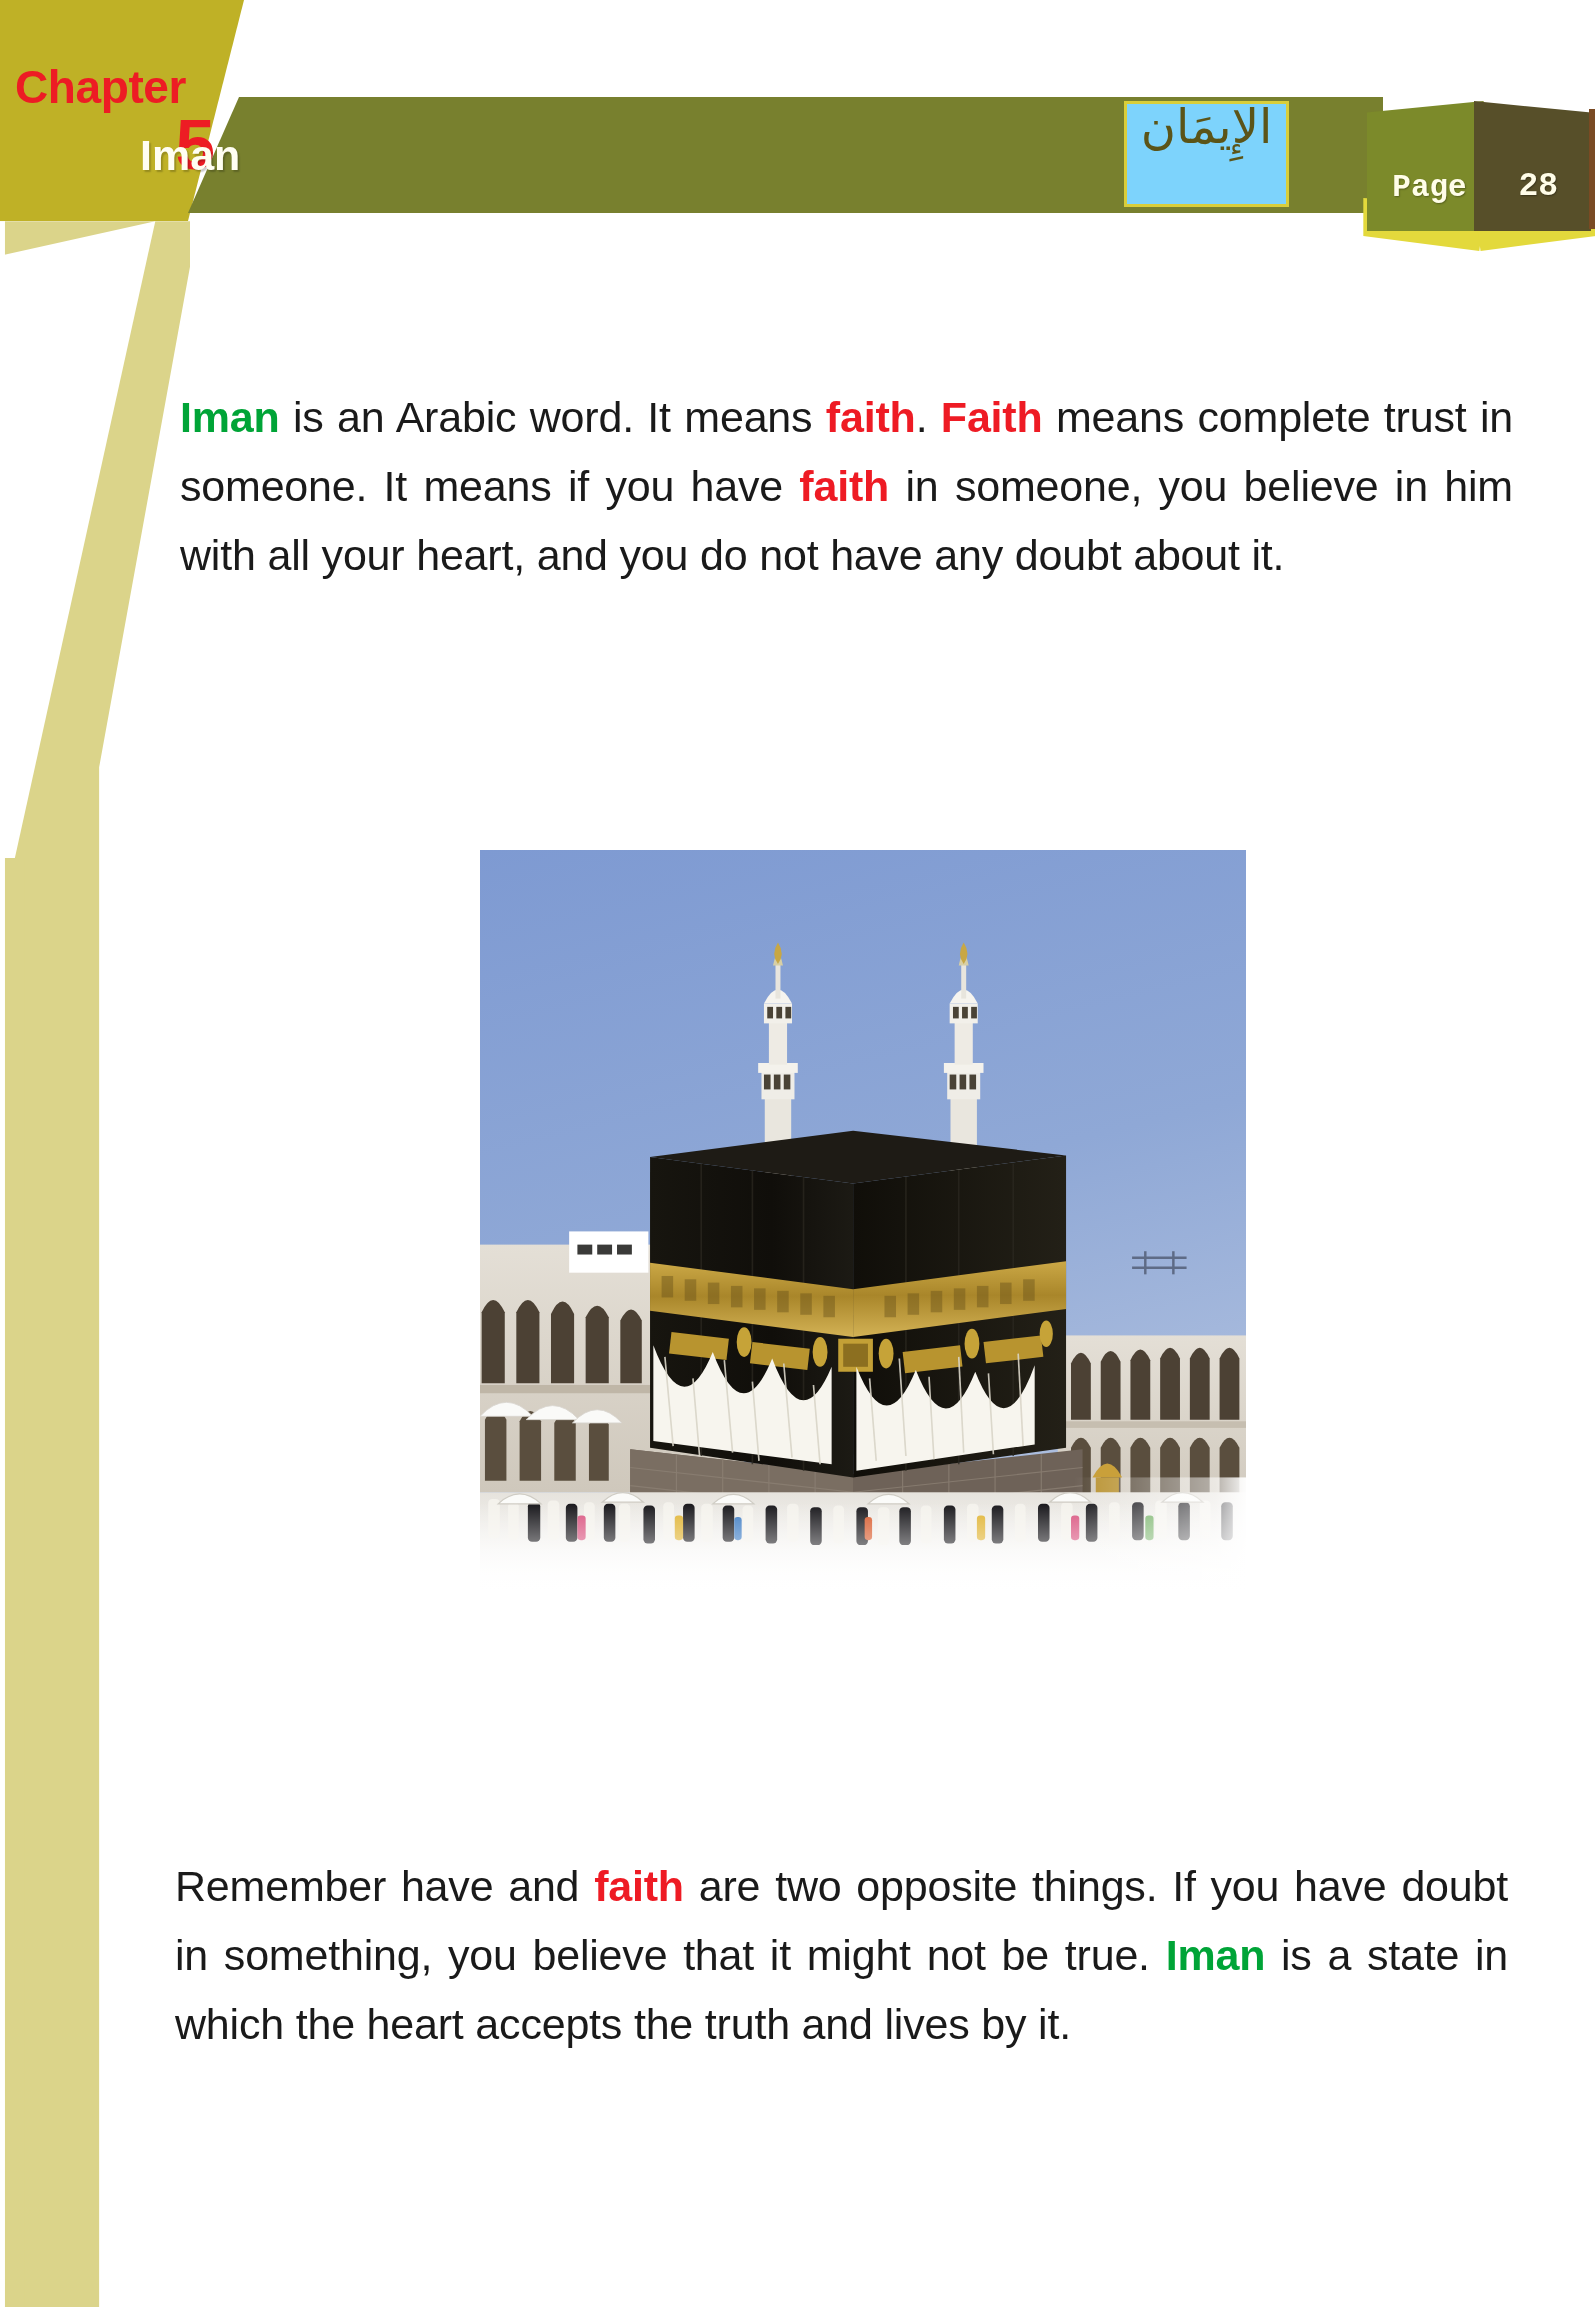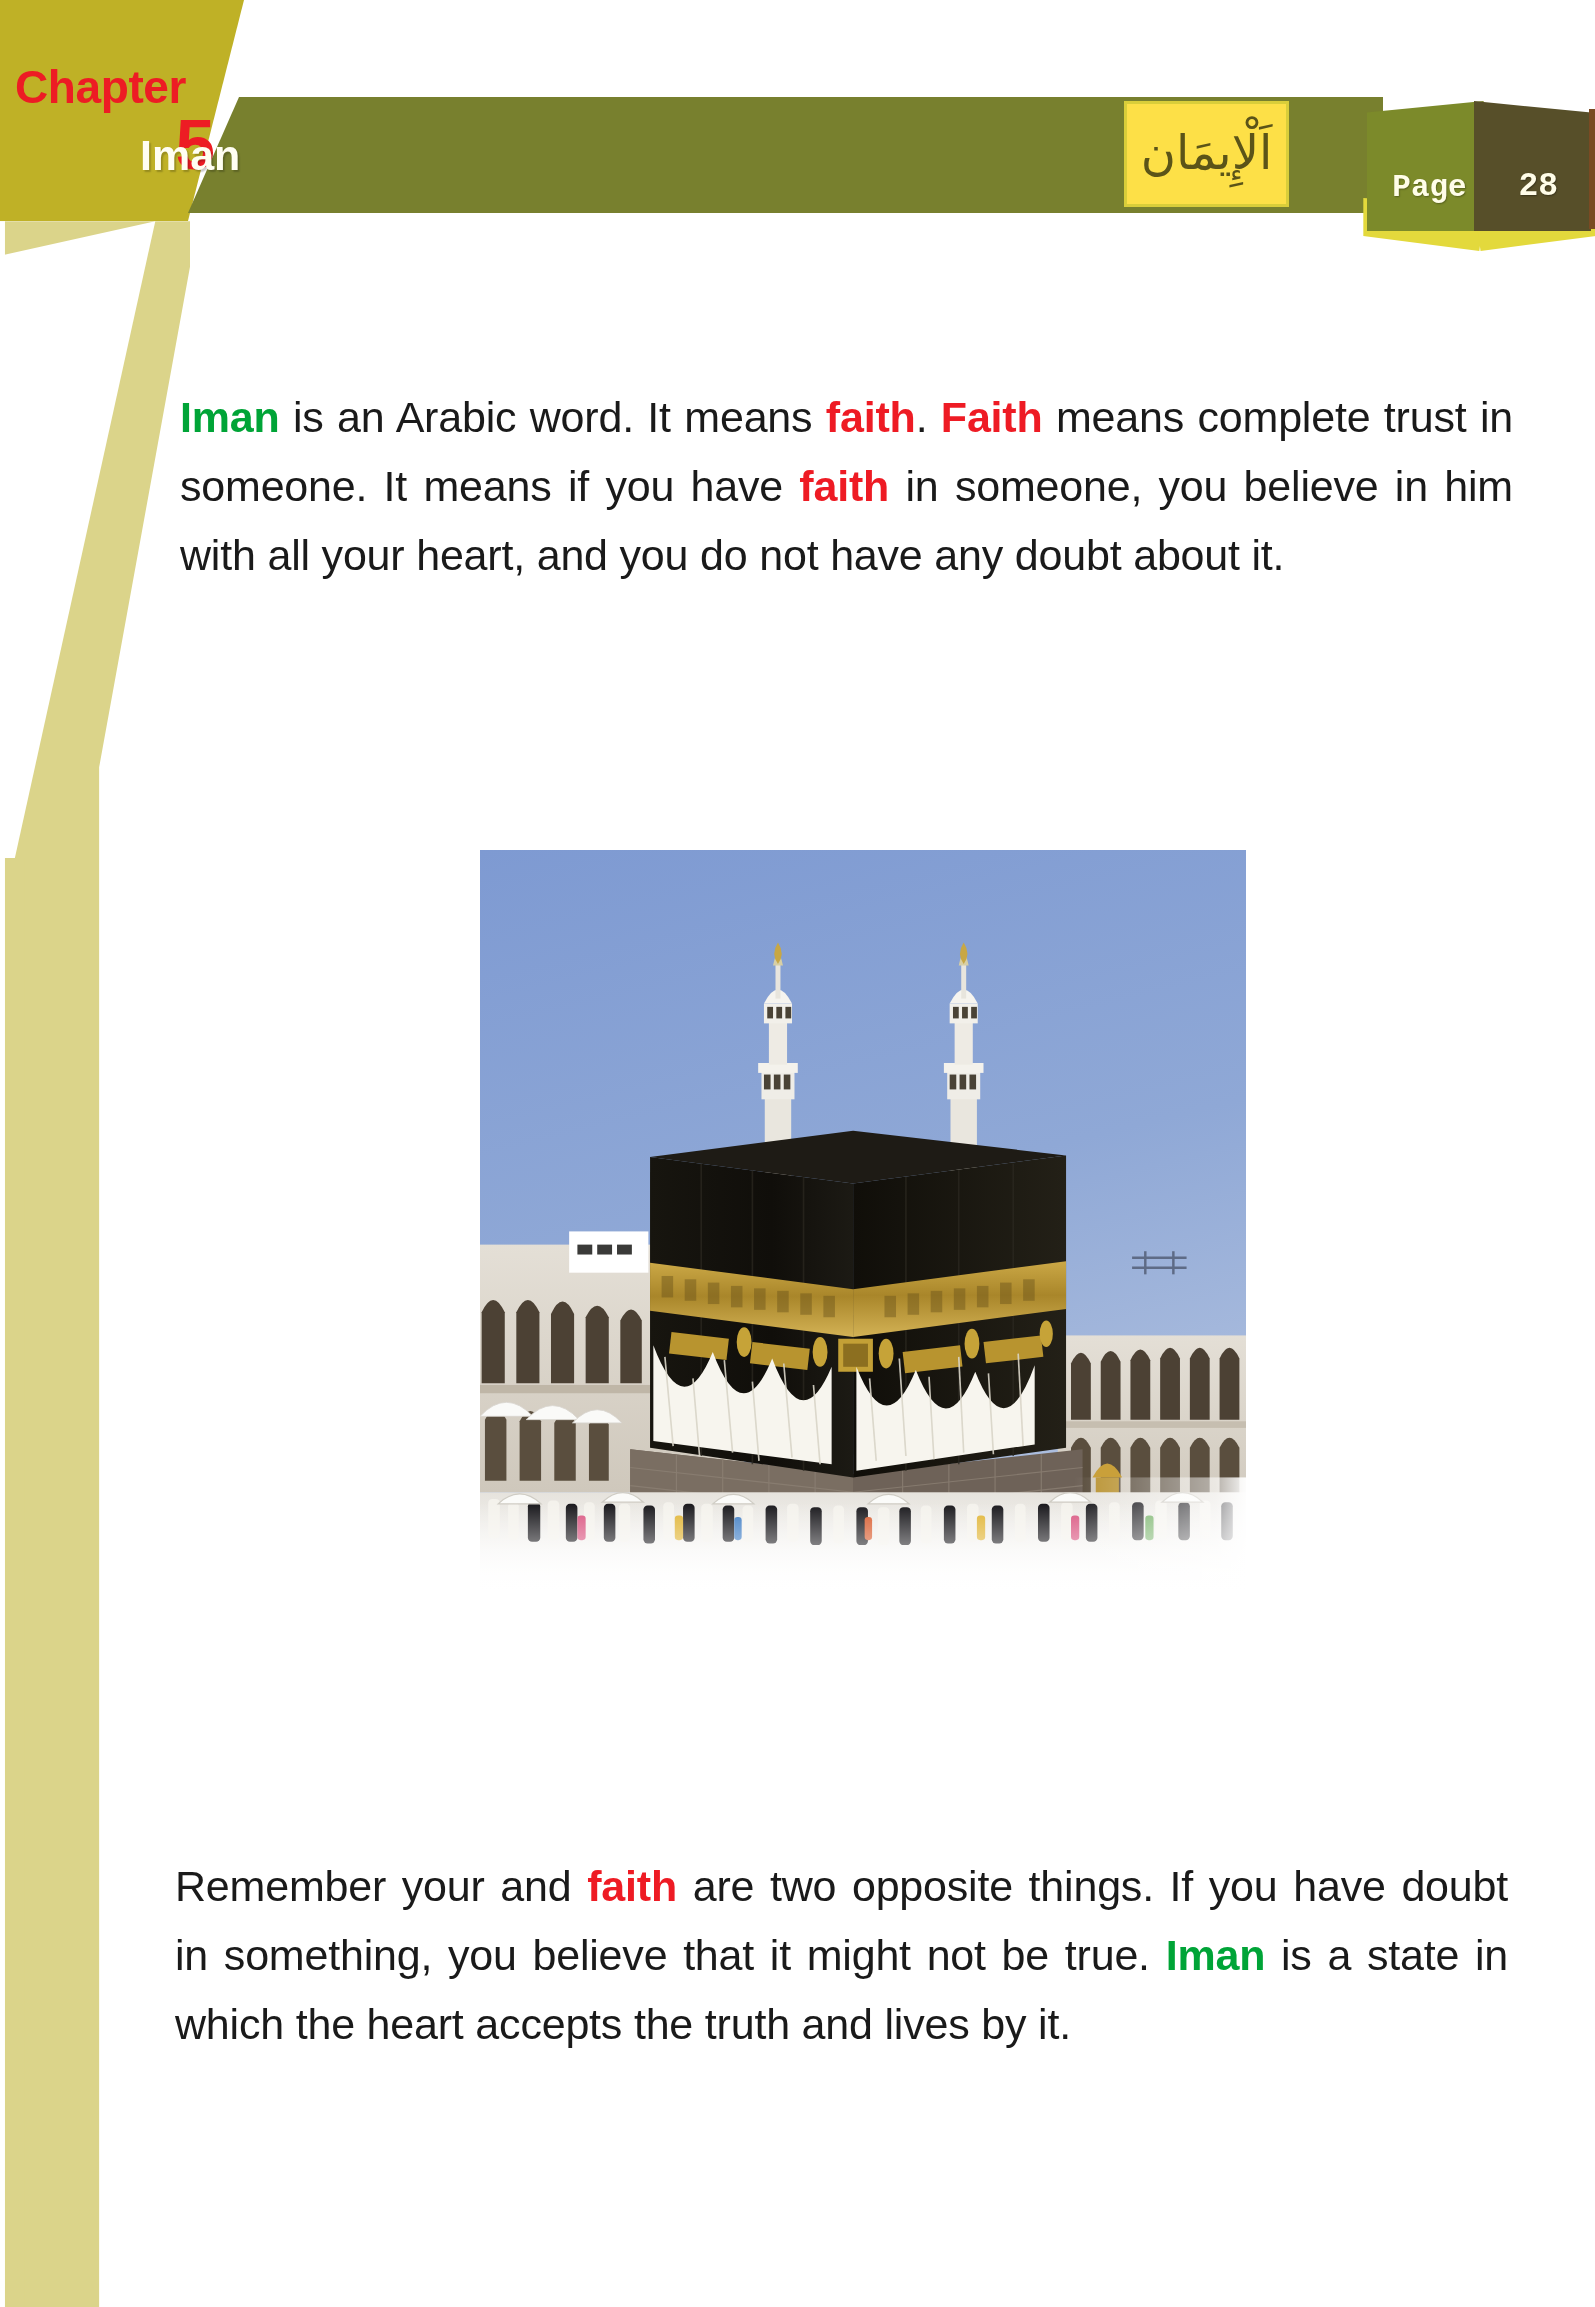--- a/index.html
+++ b/index.html
@@ -98,25 +98,25 @@
   .title-text .strong { font-weight: bold; }
   .title-text .rest   { font-weight: bold; }
 
   
   .arabic-plaque {
     position: absolute;
     left: 1124px;
     top: 101px;
     width: 165px;
     height: 106px;
-    background: #fde047;
+    background: #7dd3fc;
     border: 3.3px solid #D9CE3A;
     box-sizing: border-box;
     display: flex;
-    align-items: center;
+    align-items: flex-start;
     justify-content: center;
     overflow: hidden;
   }
   .arabic-text {
     color: #5B5418;
     font-family: "DejaVu Sans", sans-serif;
     font-size: 48px;
     line-height: 1;
     direction: rtl;
     white-space: nowrap;
@@ -559,17 +559,17 @@
           <path d="M826 790 q25 -23 50 0 z"></path>
         </g>
       </g>
 
       <rect x="0" y="790" width="928" height="110" fill="url(#fadeBottom)"></rect>
       <rect x="720" y="760" width="208" height="140" fill="url(#fadeRight)"></rect>
     </svg>
   </div>
 
   <p class="body-text" id="para-2">
-    <span>Remember your and </span><span class="kw-faith">faith</span><span> are two opposite things. If you have doubt in something, you believe that it might not be true. </span><span class="kw-iman">Iman</span><span> is a state in which the heart accepts the truth and lives by it.</span>
+    <span>Remember have and </span><span class="kw-faith">faith</span><span> are two opposite things. If you have doubt in something, you believe that it might not be true. </span><span class="kw-iman">Iman</span><span> is a state in which the heart accepts the truth and lives by it.</span>
   </p>
 
 </div>
 
 
 </body></html>

